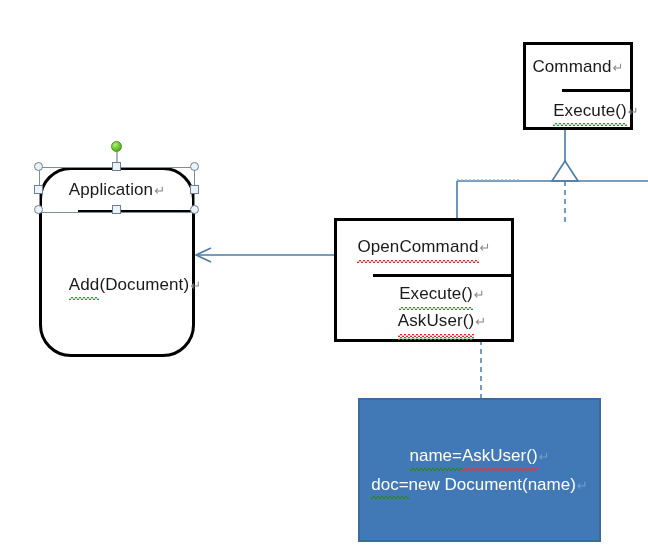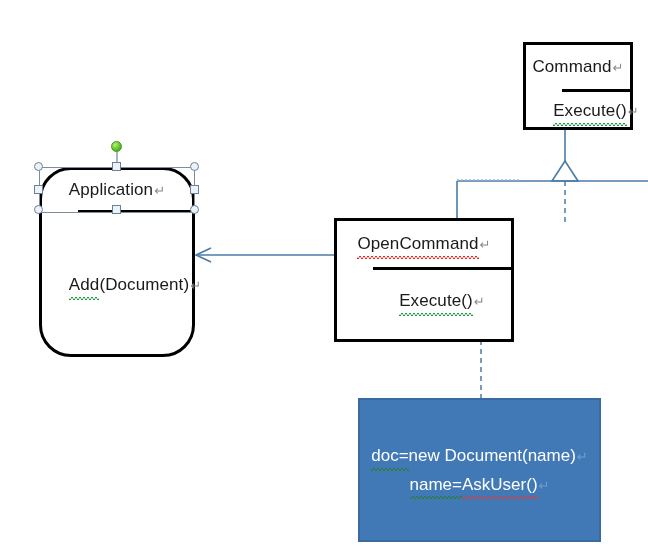--- a/index.html
+++ b/index.html
@@ -254,26 +254,27 @@
   <div class="handle handle-circle" style="left:34px;  top:162px;"></div>
   <div class="handle handle-square" style="left:112px; top:162px;"></div>
   <div class="handle handle-circle" style="left:190px; top:162px;"></div>
   <div class="handle handle-square" style="left:34px;  top:185px;"></div>
   <div class="handle handle-square" style="left:190px; top:185px;"></div>
   <div class="handle handle-circle" style="left:34px;  top:205px;"></div>
   <div class="handle handle-square" style="left:112px; top:205px;"></div>
   <div class="handle handle-circle" style="left:190px; top:205px;"></div>
 
   <div class="uml-box" id="box-opencommand" style="left:334px; top:218px; width:180px; height:124px;">
-    <div class="uml-section" style="height:46px;">
+    <div class="uml-section" style="height:53px;">
       <span class="uml-text"><span class="sq sq-red">OpenCommand</span><span class="ret">↵</span></span>
     </div>
     <div class="uml-section divider uml-stack" style="height:65px;">
       <span class="uml-text"><span class="sq sq-green">Execute()</span><span class="ret">↵</span></span>
+      <span class="uml-text"><span class="sq sq-both">AskUser()</span><span class="ret">↵</span></span>
     </div>
   </div>
 
   <div id="note-shape" style="left:358px; top:398px; width:243px; height:144px;">
+    <div class="note-line"><span class="sq sq-green">name=</span><span class="sq sq-red">AskUser()</span><span class="ret">↵</span></div>
     <div class="note-line"><span class="sq sq-green">doc=</span><span>new Document(name)</span><span class="ret">↵</span></div>
-    <div class="note-line"><span class="sq sq-green">name=</span><span class="sq sq-red">AskUser()</span><span class="ret">↵</span></div>
   </div>
 
 </div>
 
 </body></html>

